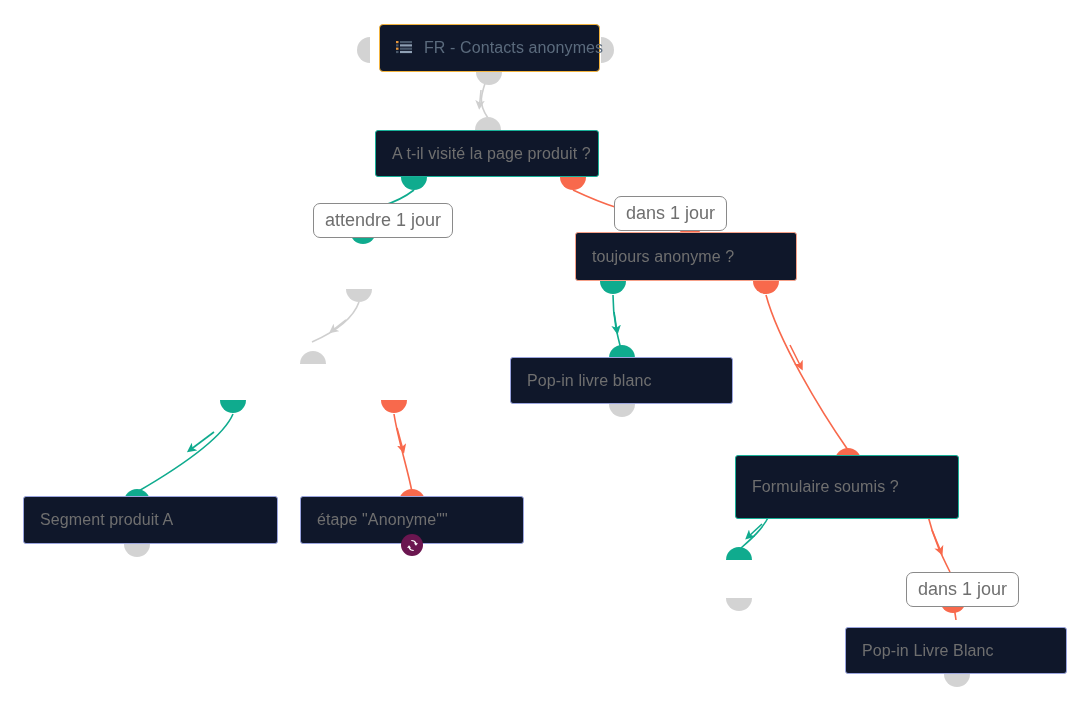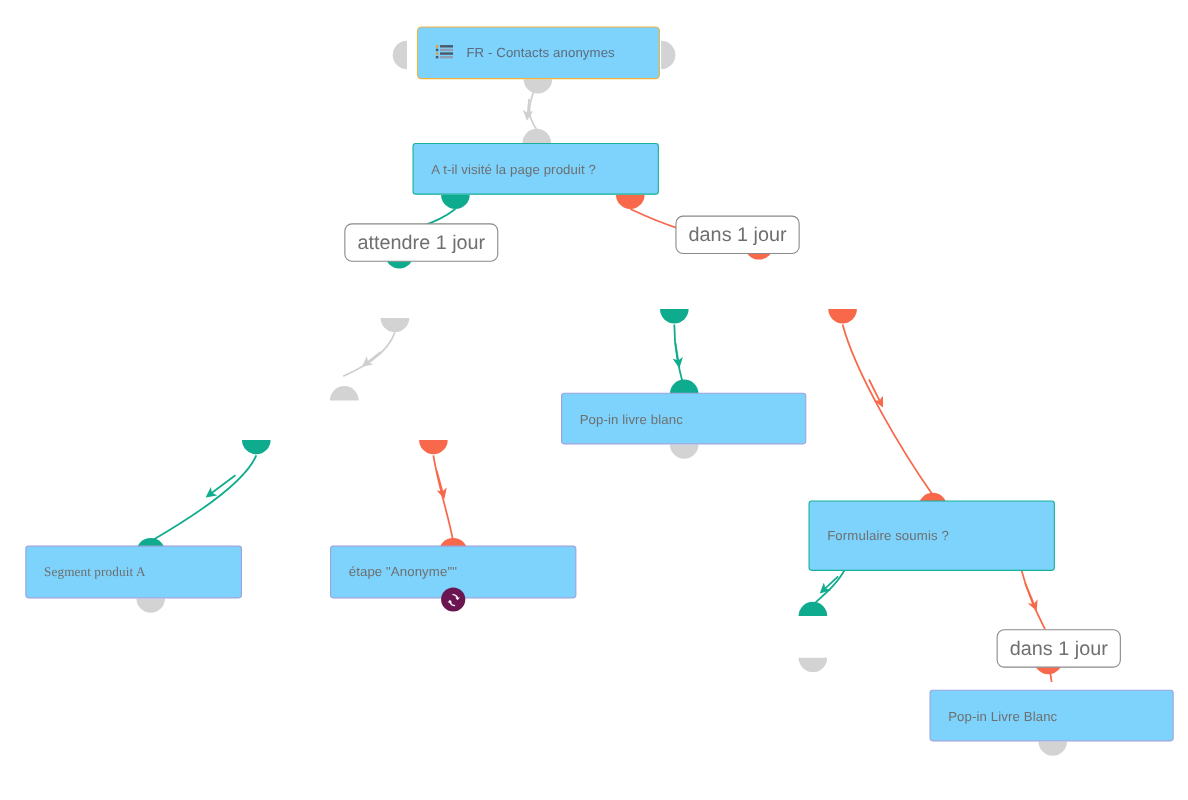--- a/index.html
+++ b/index.html
@@ -27,28 +27,28 @@
     left: 0; top: 0;
     width: 1080px;
     height: 727px;
     pointer-events: none;
   }
 
   
   .node {
     position: absolute;
     box-sizing: border-box;
-    background: #7dd3fc;
+    background: #0f172a;
     border: 1px solid #9aa4de;
     border-radius: 3px;
     display: flex;
     align-items: center;
     padding: 0 16px;
     color: #6f6f6f;
-    font-size: 12px;
+    font-size: 16px;
     letter-spacing: .1px;
     white-space: nowrap;
     z-index: 3;
   }
   .node.entry {
     border: 1.5px solid #f2b33d;
     border-radius: 4px;
     color: #5b6b7d;
   }
   .node.cond-teal  { border-color: #18b098; padding-left: 16px; }
@@ -237,27 +237,30 @@
       <rect x="4" y="9.9" width="12" height="2.2" fill="#8fa0b4"></rect>
     </svg>
     <span class="label">FR - Contacts anonymes</span>
   </div>
 
   <div class="node cond-teal" style="left:375px; top:130px; width:224px; height:47px;">
     <span class="label">A t-il visité la page produit ?</span>
   </div>
 
 
+  <div class="node cond-salmon" style="left:575px; top:232px; width:222px; height:49px;">
+    <span class="label">toujours anonyme ?</span>
+  </div>
 
 
   <div class="node" style="left:510px; top:357px; width:223px; height:47px;">
     <span class="label">Pop-in livre blanc</span>
   </div>
 
-  <div class="node" style="left:23px; top:496px; width:197px; height:48px;font-family:Liberation Serif, serif;">
+  <div class="node" style="left:23px; top:496px; width:255px; height:48px;">
     <span class="label">Segment produit A</span>
   </div>
 
   <div class="node" style="left:300px; top:496px; width:224px; height:48px;">
     <span class="label">étape "Anonyme""</span>
   </div>
   <div class="loop-badge" style="left:401px; top:534px;">
     <svg width="13" height="13" viewBox="0 0 16 16">
       <path d="M8 2.4a5.6 5.6 0 0 1 4.85 2.8h-1.6l2.5 3.1 2.5-3.1h-1.75A6.9 6.9 0 0 0 8 1.1z" fill="#ffffff" transform="translate(-1.5,0)"></path>
       <path d="M8 13.6a5.6 5.6 0 0 1-4.85-2.8h1.6L2.25 7.7l-2.5 3.1H1.5A6.9 6.9 0 0 0 8 14.9z" fill="#ffffff" transform="translate(1.5,0)"></path>

